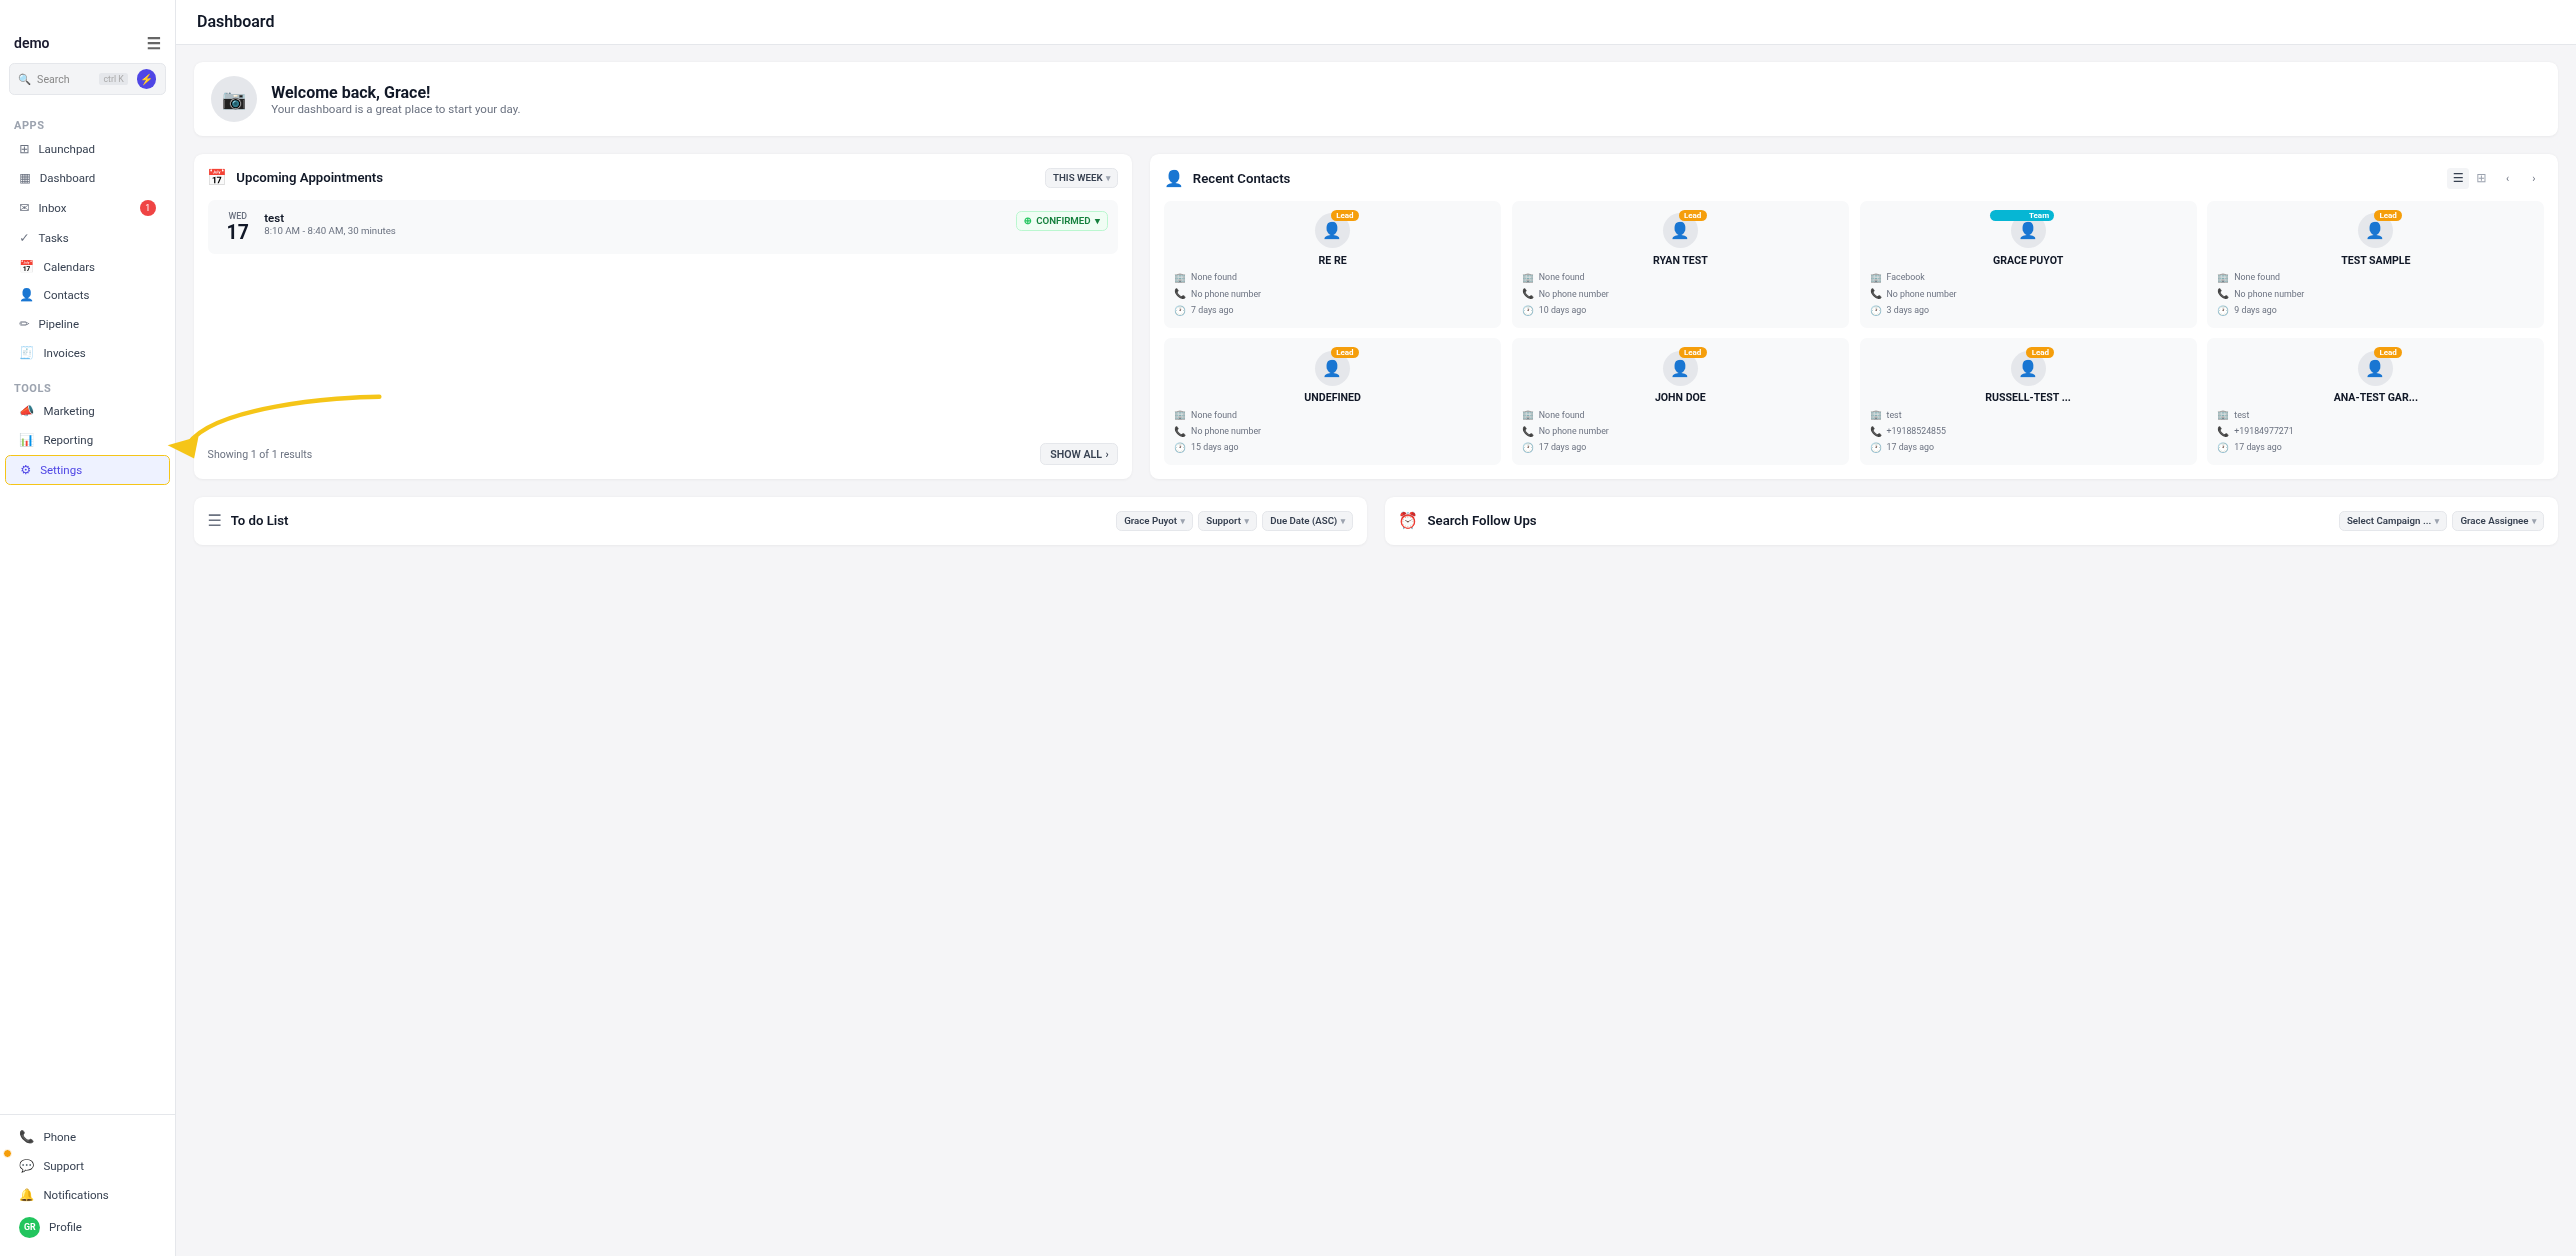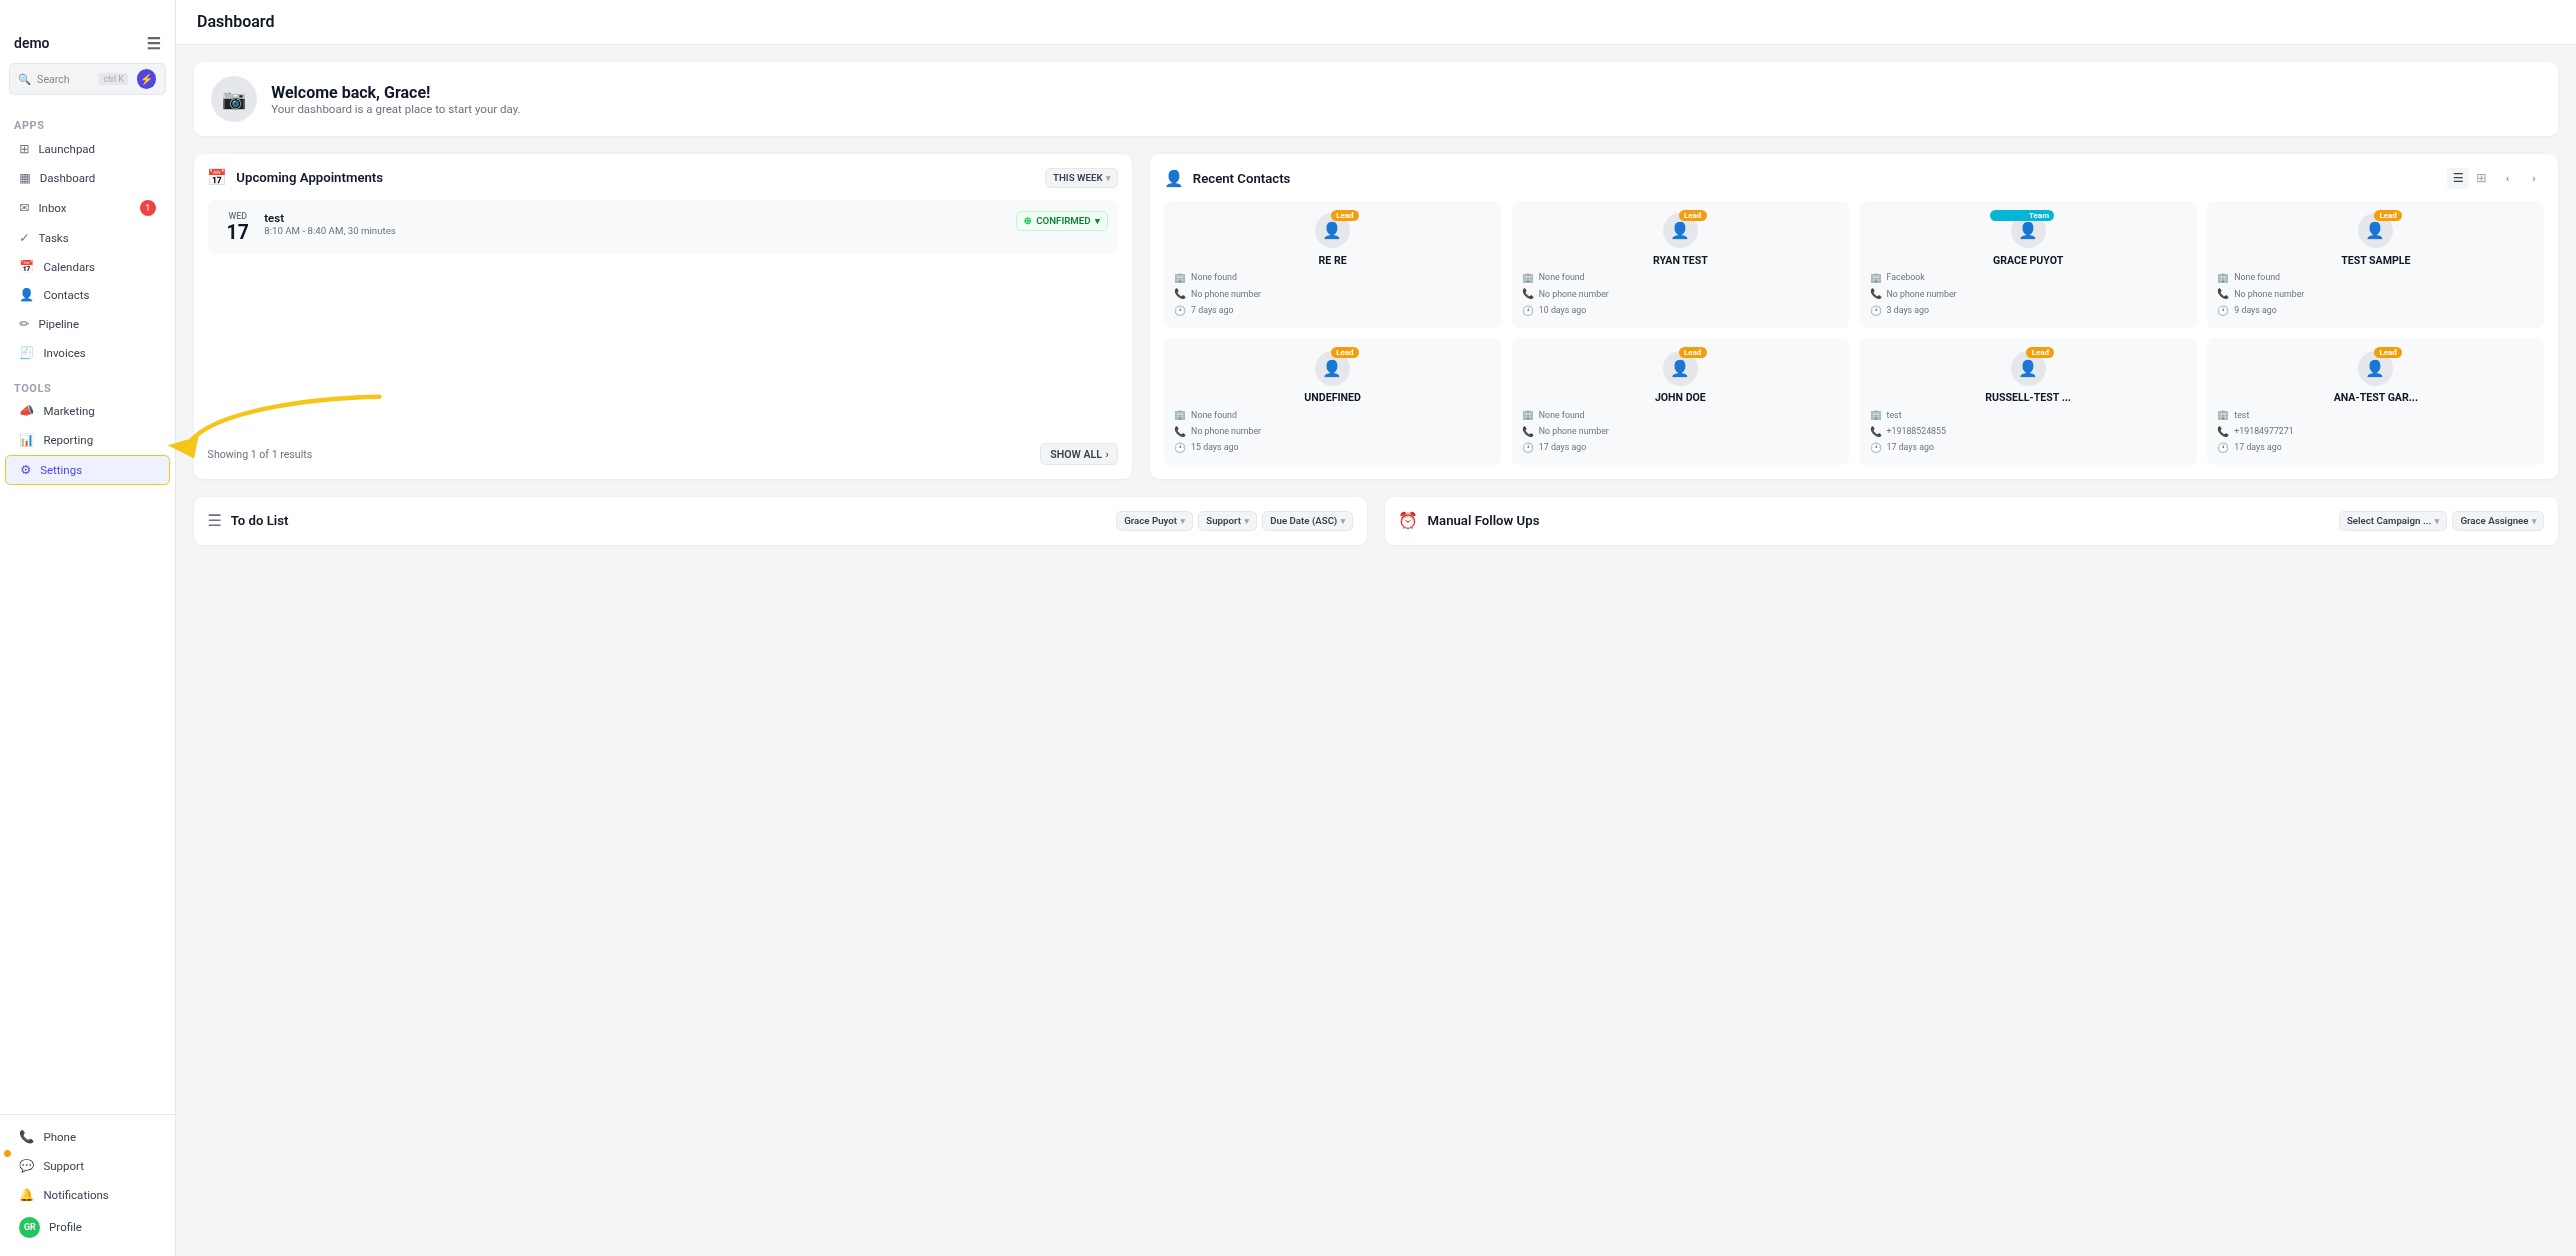--- a/index.html
+++ b/index.html
@@ -706,21 +706,21 @@
               <span>Due Date (ASC)</span>
               <span class="chevron">▾</span>
             </div>
           </div>
         </div>
       </div>
 
       <div class="todo-card">
         <div class="todo-header">
           <span style="font-size:16px;color:#6b7280;">⏰</span>
-          <span class="todo-title">Manual Follow Ups</span>
+          <span class="todo-title">Search Follow Ups</span>
           <div class="todo-filters">
             <div class="filter-pill">
               <span>Select Campaign ...</span>
               <span class="chevron">▾</span>
             </div>
             <div class="filter-pill">
               <span>Grace Assignee</span>
               <span class="chevron">▾</span>
             </div>
           </div>

